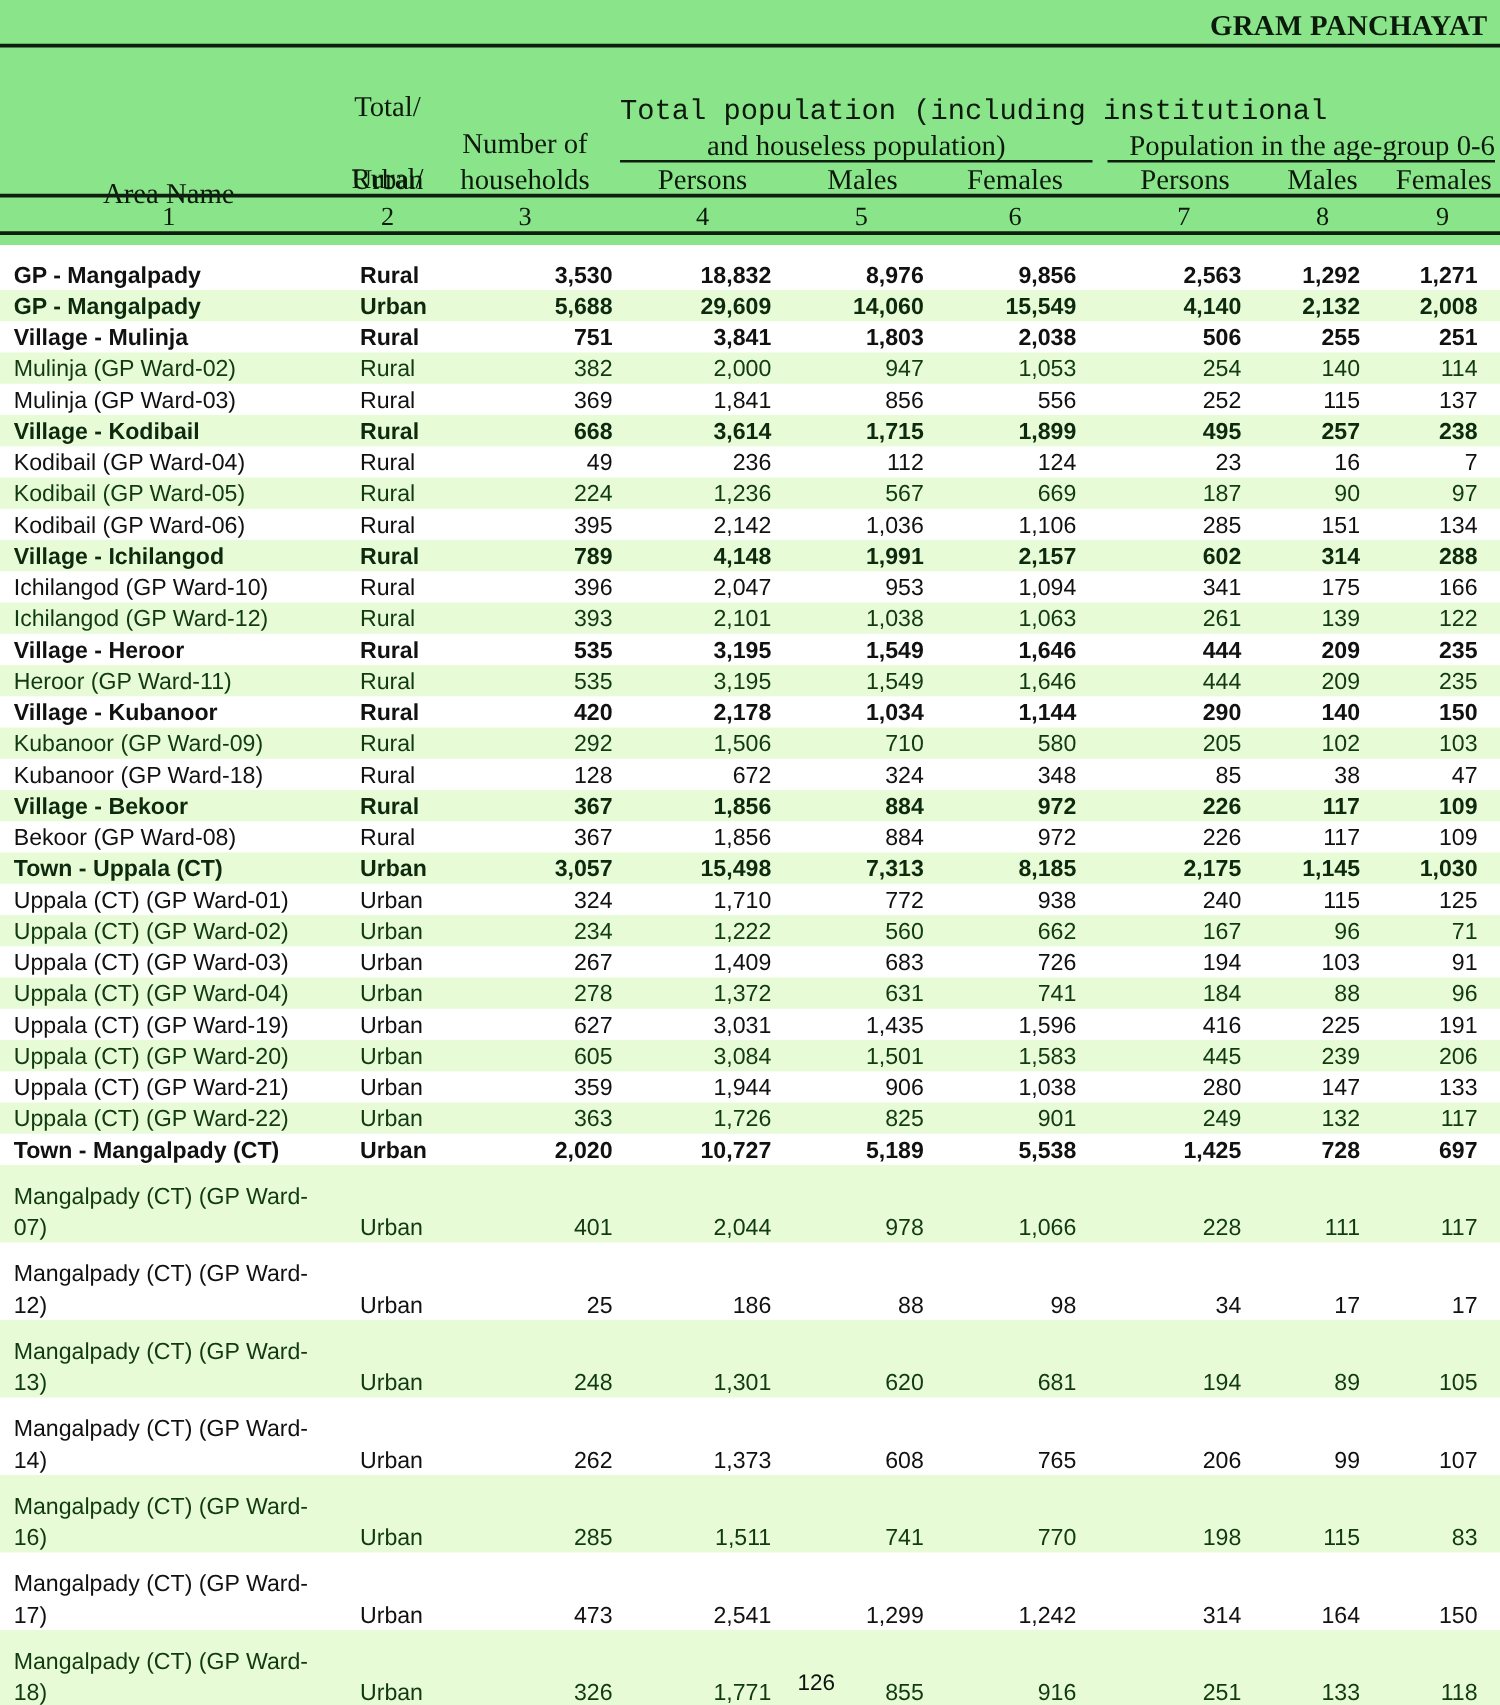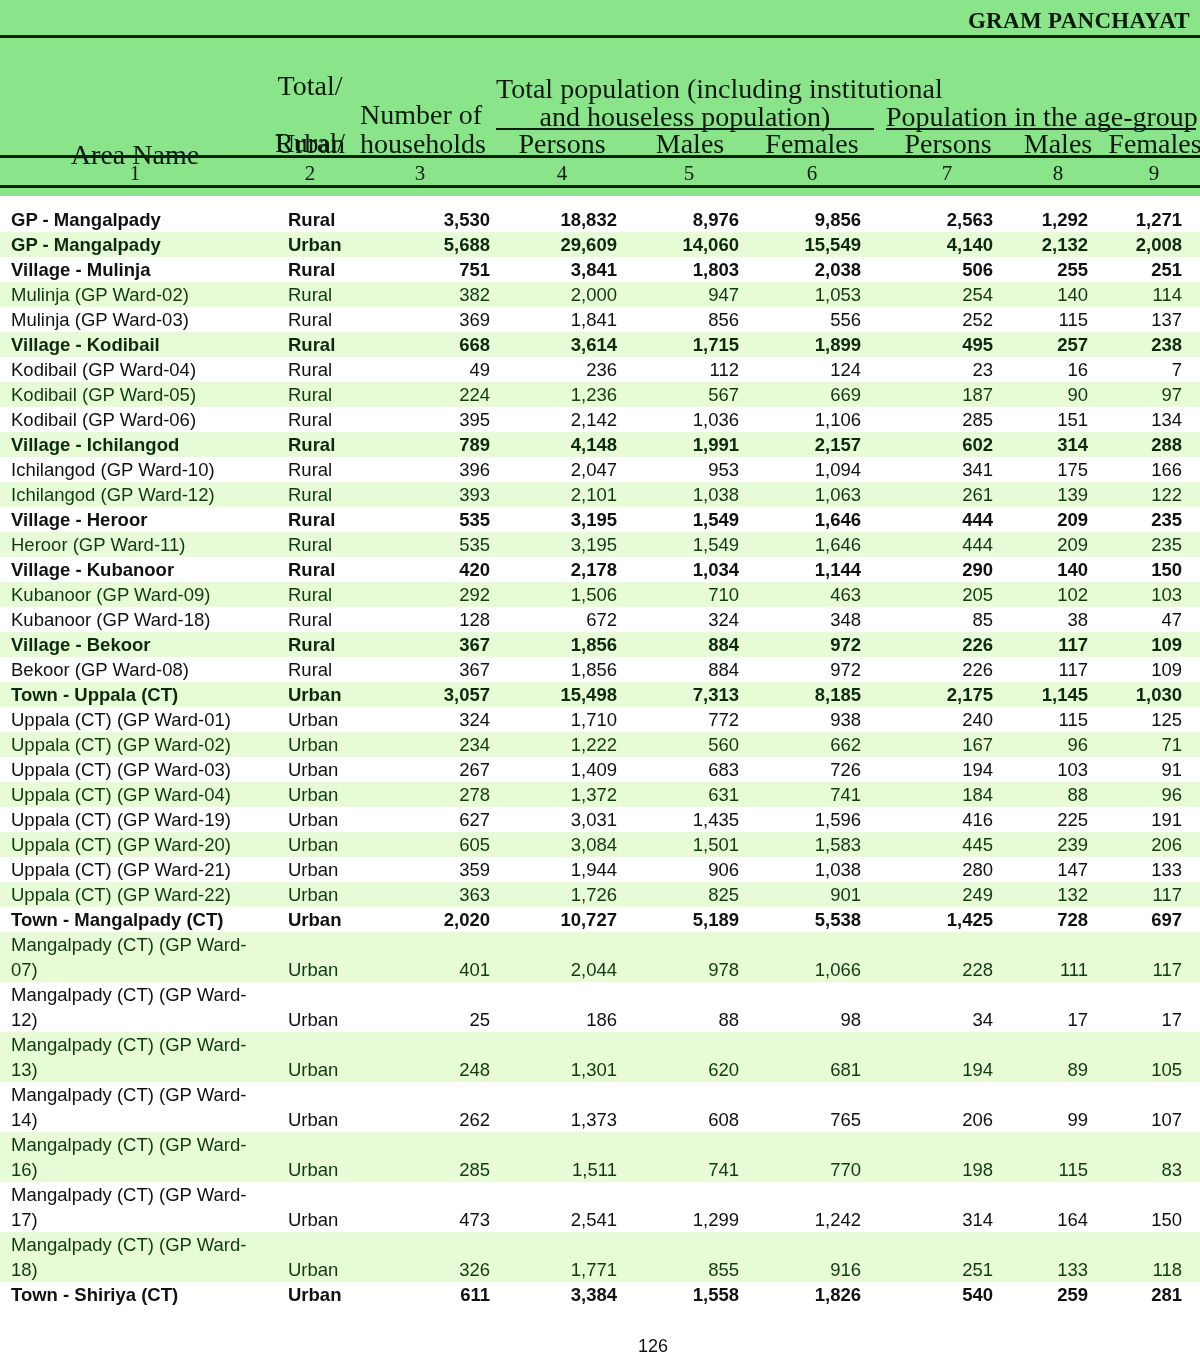--- a/index.html
+++ b/index.html
@@ -21,30 +21,30 @@
   }
   .hr { position: absolute; left: 0; width: 1200px; background: #0f1f0f; }
   .hr.r1 { top: 35px; height: 3px; }
   .hr.r2 { top: 155px; height: 3px; }
   .hr.r3 { top: 185px; height: 3px; }
   .hline { position: absolute; height: 2px; background: #0f1f0f; }
   .hline.pop { left: 496px; width: 378px; top: 128px; }
   .hline.age { left: 886px; width: 310px; top: 128px; }
   .hcell {
     position: absolute; font-family: "Liberation Serif", serif;
-    font-size: 28px; color: #0c1a0c; text-align: center; line-height: 28px;
+    font-size: 23px; color: #0c1a0c; text-align: center; line-height: 28px;
     white-space: nowrap;
   }
   .num-cell {
     position: absolute; top: 159px; font-family: "Liberation Serif", serif;
     font-size: 21px; color: #0c1a0c; text-align: center; line-height: 28px;
   }
   .rows { position: absolute; left: 0; top: 207px; width: 1200px; }
   .row { position: relative; height: 25px; }
-  .row.tall { height: 50px; }
+  .row.tall { height: 62px; }
   .row.alt { background: #e6fbd6; }
   .row.alt .c { color: #123a12; }
   .row .c {
     position: absolute; bottom: 0; line-height: 25px;
     font-size: 18.5px; white-space: nowrap; color: #111;
   }
   .row.bold .c { font-weight: bold; }
   .row.bold.alt .c { color: #0e2a0e; }
   .c.name { left: 11px; width: 260px; white-space: normal; line-height: 25px; }
   .c.type { left: 288px; }
@@ -69,21 +69,21 @@
 
   <div class="hcell" style="left:60px;width:150px;top:130px;margin-top:11px;">Area Name</div>
 
   <div class="hcell" style="left:270px;width:80px;top:72px;">Total/</div>
   <div class="hcell" style="left:270px;width:80px;top:101px;margin-top:28px;">Rural/</div>
   <div class="hcell" style="left:270px;width:80px;top:130px;">Urban</div>
 
   <div class="hcell" style="left:360px;width:120px;top:101px;">Number of</div>
   <div class="hcell" style="left:360px;width:120px;top:130px;">households</div>
 
-  <div class="hcell" style="left:496px;width:378px;top:75px;">Total population (including institutional</div>
+  <div class="hcell" style="left:496px;width:378px;top:75px;font-family:Liberation Mono, monospace;">Total population (including institutional</div>
   <div class="hcell" style="left:496px;width:378px;top:103px;">and houseless population)</div>
   <div class="hline pop"></div>
 
   <div class="hcell" style="left:886px;width:310px;top:103px;text-align:right;">Population in the  age-group 0-6</div>
   <div class="hline age"></div>
 
   <div class="hcell" style="left:502px;width:120px;top:130px;">Persons</div>
   <div class="hcell" style="left:630px;width:120px;top:130px;">Males</div>
   <div class="hcell" style="left:752px;width:120px;top:130px;">Females</div>
   <div class="hcell" style="left:888px;width:120px;top:130px;">Persons</div>
@@ -270,21 +270,21 @@
       <div class="c n n7">290</div>
       <div class="c n n8">140</div>
       <div class="c n n9">150</div>
     </div>
     <div class="row alt">
       <div class="c name">Kubanoor (GP Ward-09)</div>
       <div class="c type">Rural</div>
       <div class="c n n3">292</div>
       <div class="c n n4">1,506</div>
       <div class="c n n5">710</div>
-      <div class="c n n6">463</div>
+      <div class="c n n6">580</div>
       <div class="c n n7">205</div>
       <div class="c n n8">102</div>
       <div class="c n n9">103</div>
     </div>
     <div class="row">
       <div class="c name">Kubanoor (GP Ward-18)</div>
       <div class="c type">Rural</div>
       <div class="c n n3">128</div>
       <div class="c n n4">672</div>
       <div class="c n n5">324</div>

